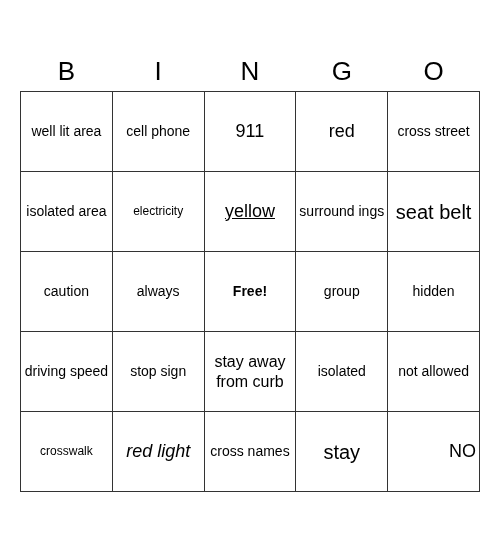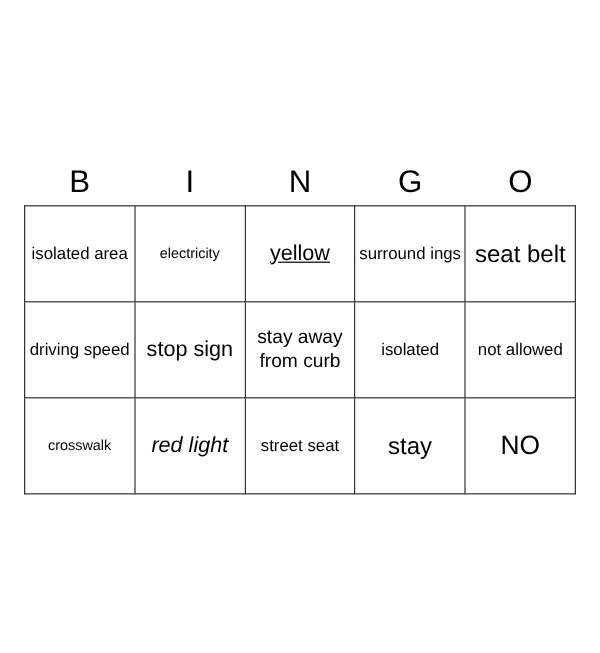--- a/index.html
+++ b/index.html
@@ -47,35 +47,49 @@
   <thead>
     <tr>
     <th>B</th>
         <th>I</th>
         <th>N</th>
         <th>G</th>
         <th>O</th>
       </tr>
   </thead>
   <tbody id="bingo-body">
+  <tr>
+        <td>well lit area</td>
+        <td>cell phone</td>
+        <td style="font-size: 18px;">911</td>
+        <td style="font-size: 18px;">red</td>
+        <td>cross street</td>
+      </tr>
       <tr>
         <td>isolated area</td>
         <td style="font-size: 12px;">electricity</td>
         <td style="font-size: 18px; text-decoration: underline;">yellow</td>
         <td>surround ings</td>
         <td style="font-size: 20px;">seat belt</td>
       </tr>
       <tr>
+        <td>caution</td>
+        <td>always</td>
+        <td class="free-cell">Free!</td>
+        <td>group</td>
+        <td>hidden</td>
+      </tr>
+      <tr>
         <td>driving speed</td>
-        <td style="font-size: 18px; margin-left: 12px;">stop sign</td>
+        <td style="font-size: 14px; margin-left: 12px;">stop sign</td>
         <td style="font-size: 16px;">stay away from curb</td>
         <td>isolated</td>
         <td>not allowed</td>
       </tr>
       <tr>
         <td style="font-size: 12px;">crosswalk</td>
         <td style="font-size: 18px; font-style: italic;">red light</td>
-        <td>street seat</td>
+        <td>cross names</td>
         <td style="font-size: 20px;">stay</td>
-        <td style="font-size: 22px;">NO</td>
+        <td style="font-size: 18px; text-align: right;">NO</td>
       </tr>
     </tbody>
 </table>
 
 </body></html>

